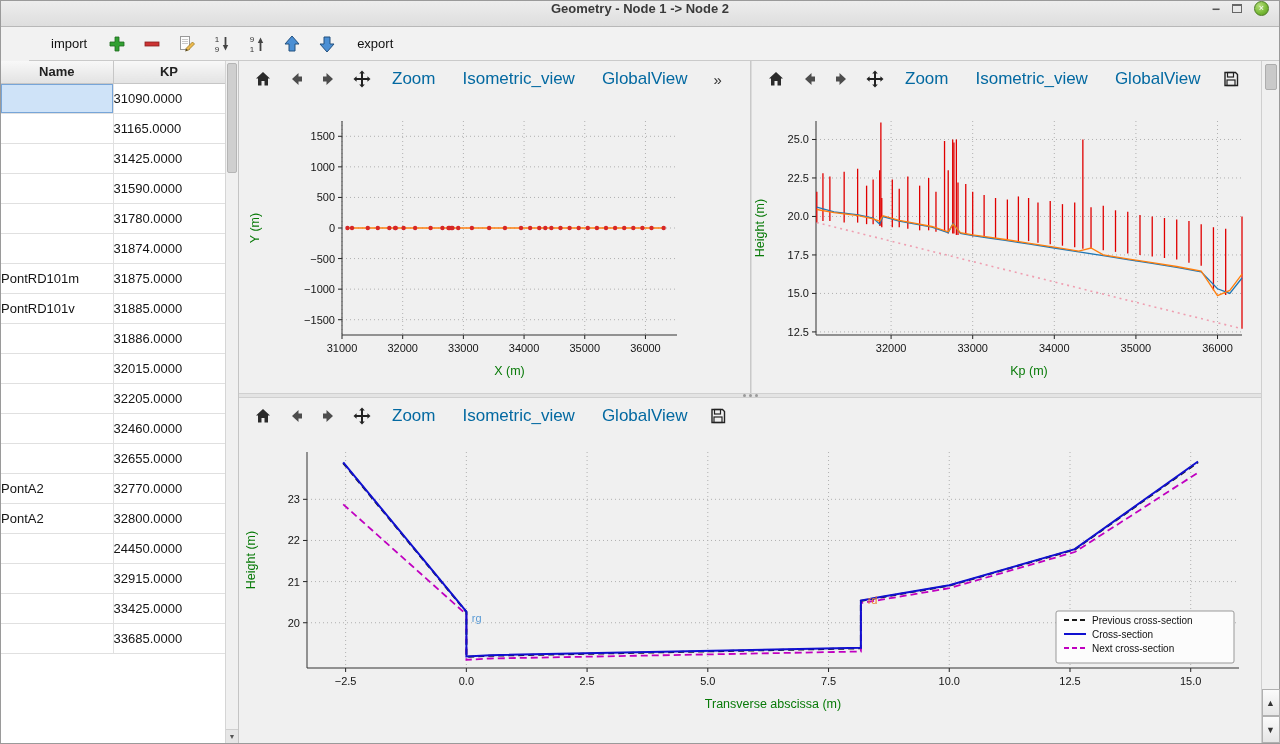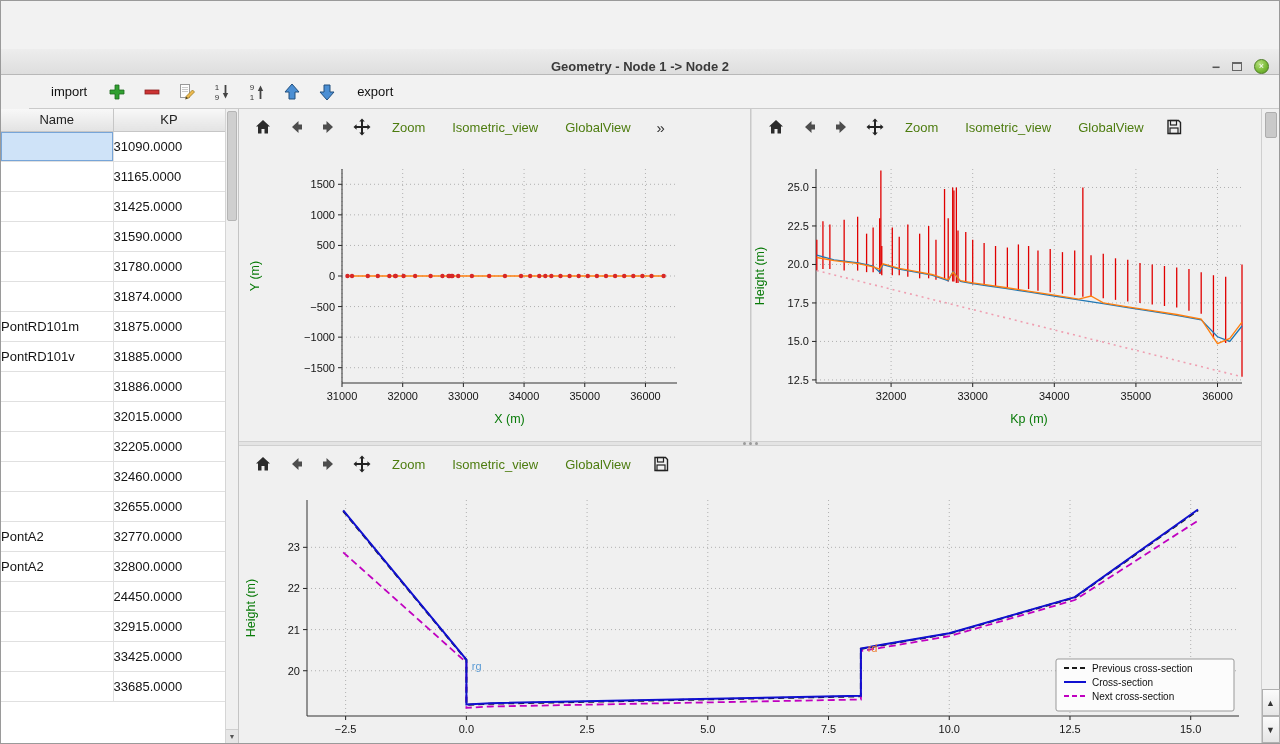--- a/index.html
+++ b/index.html
@@ -1,57 +1,57 @@
 <!DOCTYPE html>
 <html><head>
 <meta charset="utf-8">
 <style>
   * { margin:0; padding:0; box-sizing:border-box; }
   html,body { width:1280px; height:744px; overflow:hidden; }
   body { font-family:"Liberation Sans", sans-serif; background:#f2f2f2; }
   .window { width:1280px; height:744px; display:flex; flex-direction:column; border:1px solid #9a9a9a; background:#f2f2f2; }
 
   
-  .titlebar { height:26px; flex:0 0 26px; background:linear-gradient(#ededed,#dedede); border-bottom:1px solid #b8b8b8; position:relative; display:flex; align-items:flex-end;margin-top:48px; }
+  .titlebar { height:26px; flex:0 0 26px; background:linear-gradient(#ededed,#dedede); border-bottom:1px solid #b8b8b8; position:relative; display:flex; align-items:flex-start; }
   .title { position:absolute; left:0; right:0; text-align:center; font-size:13px; font-weight:bold; color:#3a3a3a; }
   .win-controls { margin-left:auto; display:flex; align-items:center; gap:12px; padding-right:10px; z-index:1; }
   .wc-min { font-size:14px; font-weight:bold; color:#555; line-height:10px; cursor:default; }
   .wc-max { width:10px; height:9px; border:1px solid #666; border-top:2px solid #666; }
   .wc-close { width:15px; height:15px; border-radius:50%; border:1px solid #4d7d24;
               background:radial-gradient(circle at 35% 30%, #b7e07e, #76b834 60%, #5a9427);
               display:flex; align-items:center; justify-content:center; color:#fff; font-size:9px; line-height:9px; }
 
   
   .toolbar { height:34px; flex:0 0 34px; background:#f2f2f2; border-bottom:1px solid #cacaca; display:flex; align-items:center; gap:9px; padding:0 14px;margin-left:28px; }
   .tb-text { font-size:13px; color:#111; background:none; border:none; padding:2px 8px; font-family:inherit; cursor:default; }
   .tb-icon { width:26px; height:26px; background:none; border:none; display:flex; align-items:center; justify-content:center; cursor:default; }
 
   
   .content { flex:1; display:flex; min-height:0; }
 
   
   .left-panel { width:238px; flex:0 0 238px; background:#fff; border-right:1px solid #c4c4c4; display:flex; }
   .table-area { width:224px; display:flex; flex-direction:column; background:#fff; }
   table { border-collapse:collapse; width:224px; table-layout:fixed; }
-  th { height:22px; background:linear-gradient(#f8f8f8,#e3e3e3); border:1px solid #c6c6c6; border-top:none; font-weight:normal; font-size:13px; color:#222; }
+  th { height:22px; background:linear-gradient(#f8f8f8,#e3e3e3); border:1px solid #c6c6c6; border-top:none; font-weight:bold; font-size:13px; color:#222; }
   th:first-child { border-left:none; }
   td { height:30px; border-right:1px solid #e0e0e0; border-bottom:1px solid #e0e0e0; font-size:13px; color:#141414; background:#fff; overflow:hidden; white-space:nowrap; }
   td.selected { background:#cfe3f8; box-shadow:inset 0 0 0 1px #77a5d8; }
   .table-scrollbar { width:14px; background:#f0f0f0; border-left:1px solid #d5d5d5; display:flex; flex-direction:column; }
   .ts-thumb { margin:2px 1px; height:110px; background:#cfcfcf; border:1px solid #b5b5b5; border-radius:2px; }
   .ts-btn { margin-top:auto; height:14px; display:flex; align-items:center; justify-content:center; font-size:7px; color:#555; background:#e6e6e6; border-top:1px solid #cfcfcf; }
 
   
   .plots { flex:1; display:flex; flex-direction:column; background:#f0f0f0; min-width:0; }
   .top-row { height:332px; flex:0 0 332px; display:flex; }
   .plot-panel { display:flex; flex-direction:column; }
   .panel-half { width:511px; flex:0 0 511px; }
   .vdivider { width:2px; flex:0 0 2px; background:#dcdcdc; border-left:1px solid #c9c9c9; }
   .ptoolbar { height:36px; flex:0 0 36px; display:flex; align-items:center; gap:5px; padding:0 10px; }
-  .pt-btn { height:28px; min-width:28px; border:none; background:transparent; display:flex; align-items:center; justify-content:center; font-size:13px; color:#4d7c0f; font-family:inherit; cursor:default; }
+  .pt-btn { height:28px; min-width:28px; border:none; background:transparent; display:flex; align-items:center; justify-content:center; font-size:17px; color:#0369a1; font-family:inherit; cursor:default; }
   .pt-text { padding:0 11px; }
   .pt-overflow { font-size:15px; color:#333; }
   .chart-wrap { flex:1; }
   .chart-wrap svg { display:block; }
   .hsplitter { height:5px; flex:0 0 5px; background:#e4e4e4; border-top:1px solid #d0d0d0; border-bottom:1px solid #d0d0d0; display:flex; align-items:center; justify-content:center; gap:3px; }
   .hsplitter i { width:3px; height:3px; background:#9a9a9a; border-radius:50%; }
   .bottom-panel { height:332px; flex:0 0 332px; display:flex; flex-direction:column; }
   .bottom-strip { flex:1; background:#f0f0f0; }
 
   

